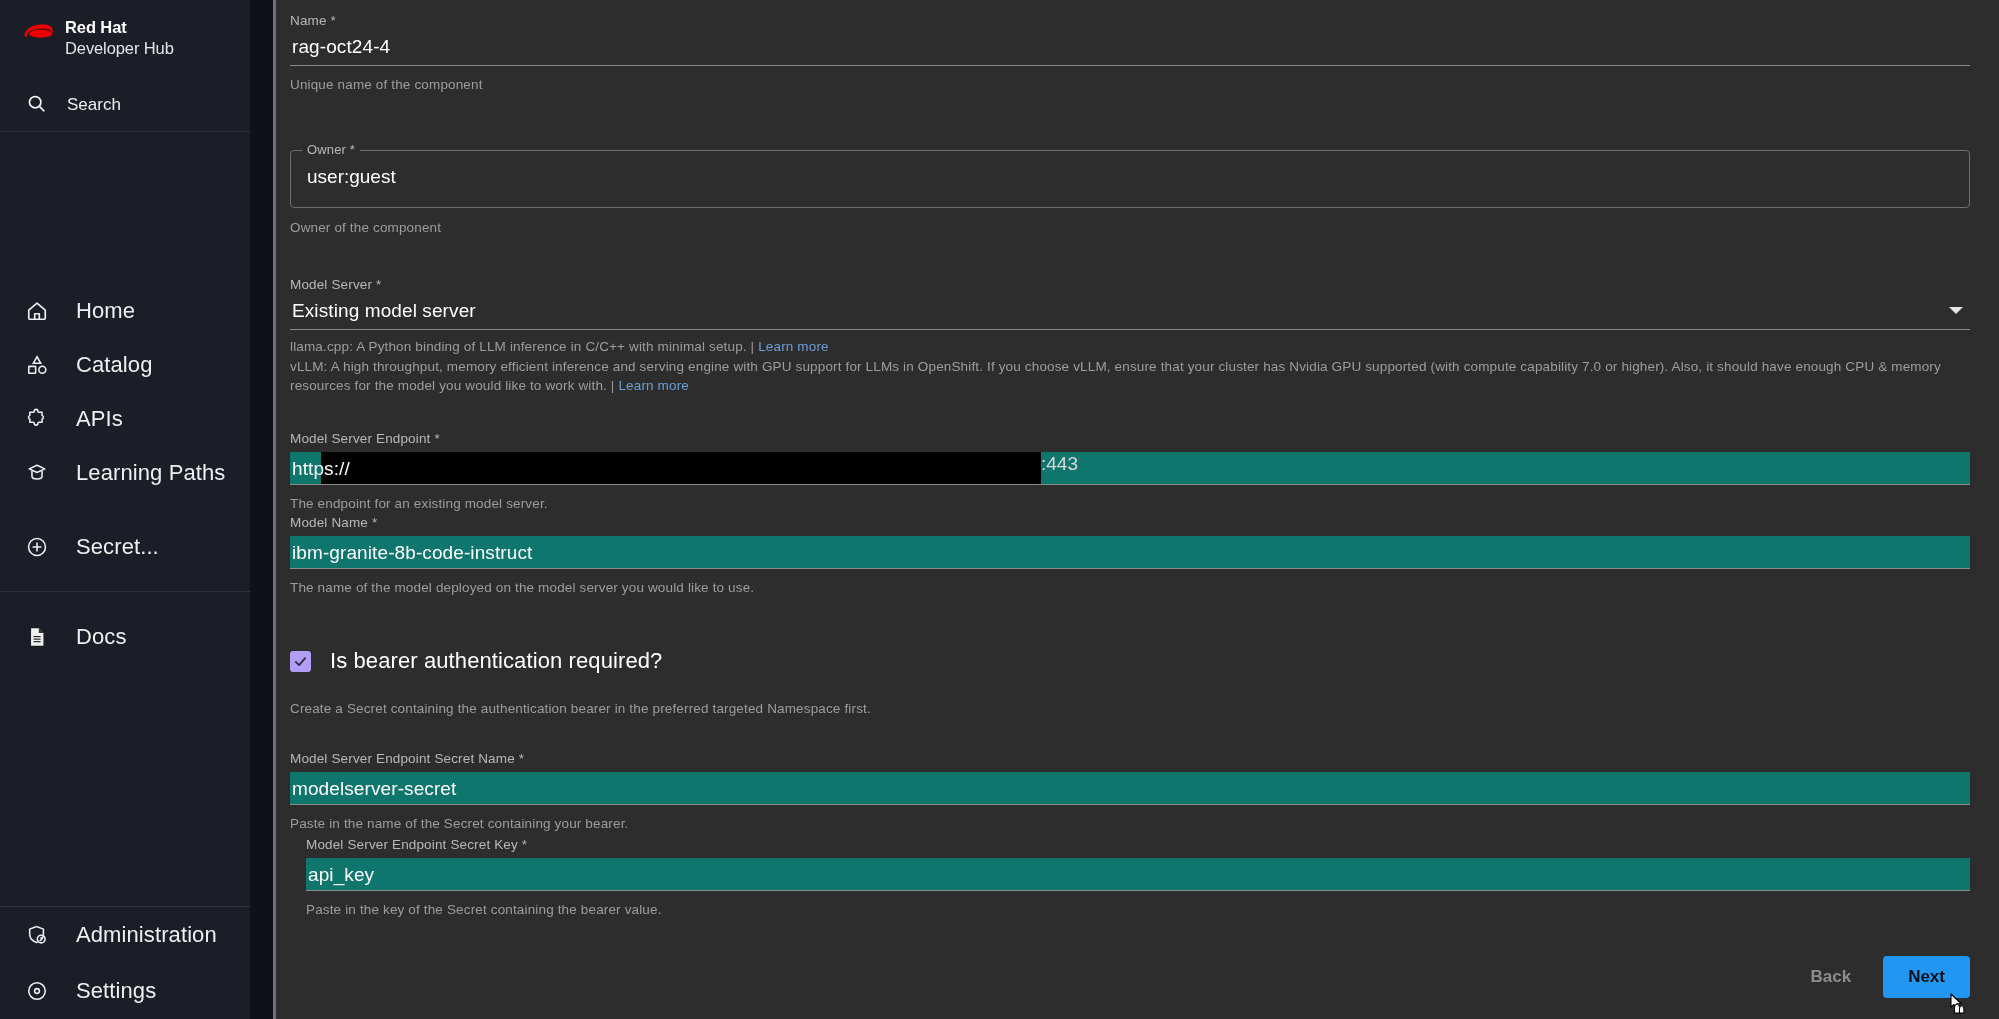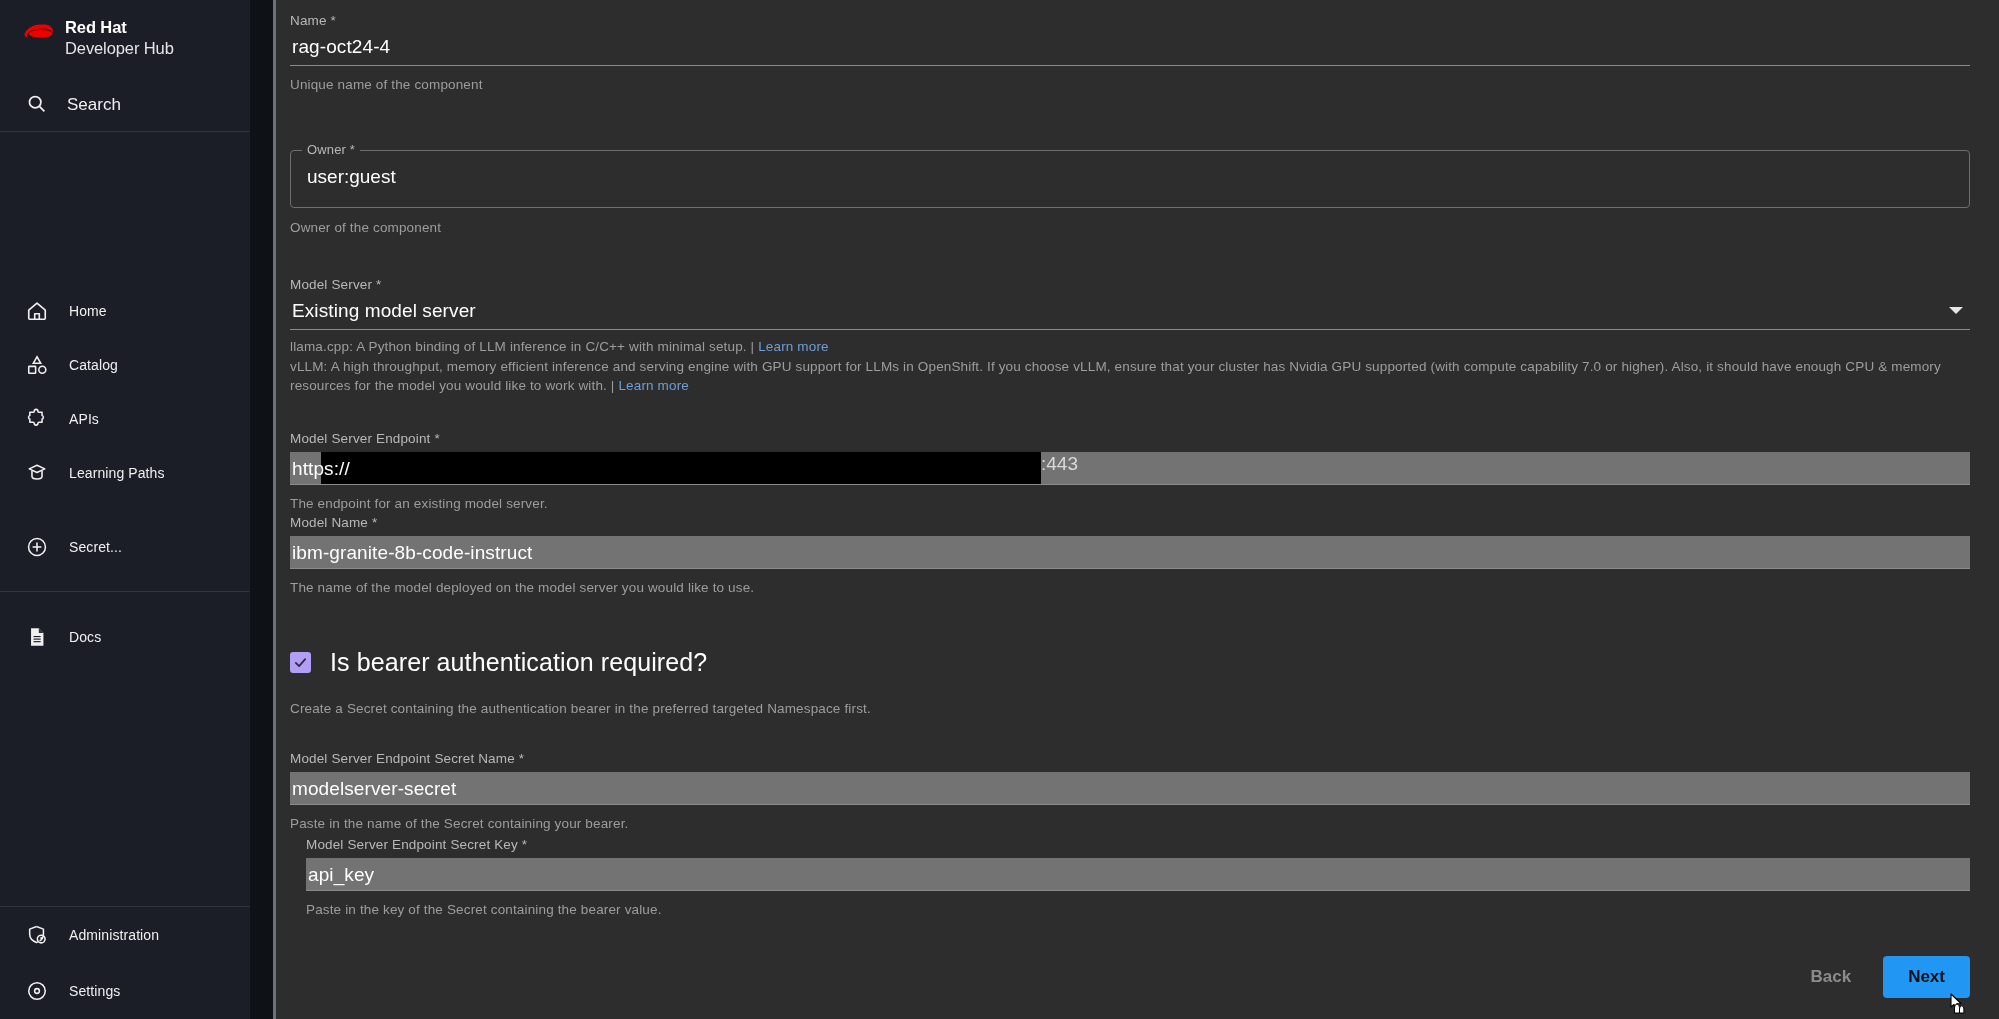--- a/index.html
+++ b/index.html
@@ -100,22 +100,22 @@
   }
   .nav-item .ico {
     width: 22px;
     height: 22px;
     flex: 0 0 auto;
     display: flex;
     align-items: center;
     justify-content: center;
   }
   .nav-item .label {
-    margin-left: 21px;
-    font-size: 14px;
+    margin-left: 28px;
+    font-size: 22px;
     letter-spacing: 0.1px;
     white-space: nowrap;
   }
 
   .nav-spacer-1 { height: 20px; }
 
   .sidebar-bottom {
     margin-top: auto;
     padding-bottom: 0;
   }
@@ -230,21 +230,21 @@
     border-left: 7px solid transparent;
     border-right: 7px solid transparent;
     border-top: 7px solid #e6e6e6;
     margin-right: 5px;
   }
   .ms-help-block { padding-top: 7px; }
   .link { color: #6d9fd6; text-decoration: none; cursor: pointer; }
 
   
   .filled-input {
-    background: #737373;
+    background: #0f766e;
     height: 32px;
     display: flex;
     align-items: center;
     padding-left: 2px;
     position: relative;
     overflow: hidden;
   }
   .filled-input .fl-value { position: relative; z-index: 2; }
   .redact {
     position: absolute;
@@ -287,21 +287,21 @@
     background: #b39ef5;
     border-radius: 3px;
     display: flex;
     align-items: center;
     justify-content: center;
     flex: 0 0 auto;
   }
   .check-label {
     margin-left: 19px;
     color: #ffffff;
-    font-size: 25px;
+    font-size: 22px;
     letter-spacing: 0.1px;
   }
   .check-help { position: absolute; top: 699px; left: 14px; }
 
   
   .footer {
     position: absolute;
     right: 29px;
     bottom: 21px;
     display: flex;

